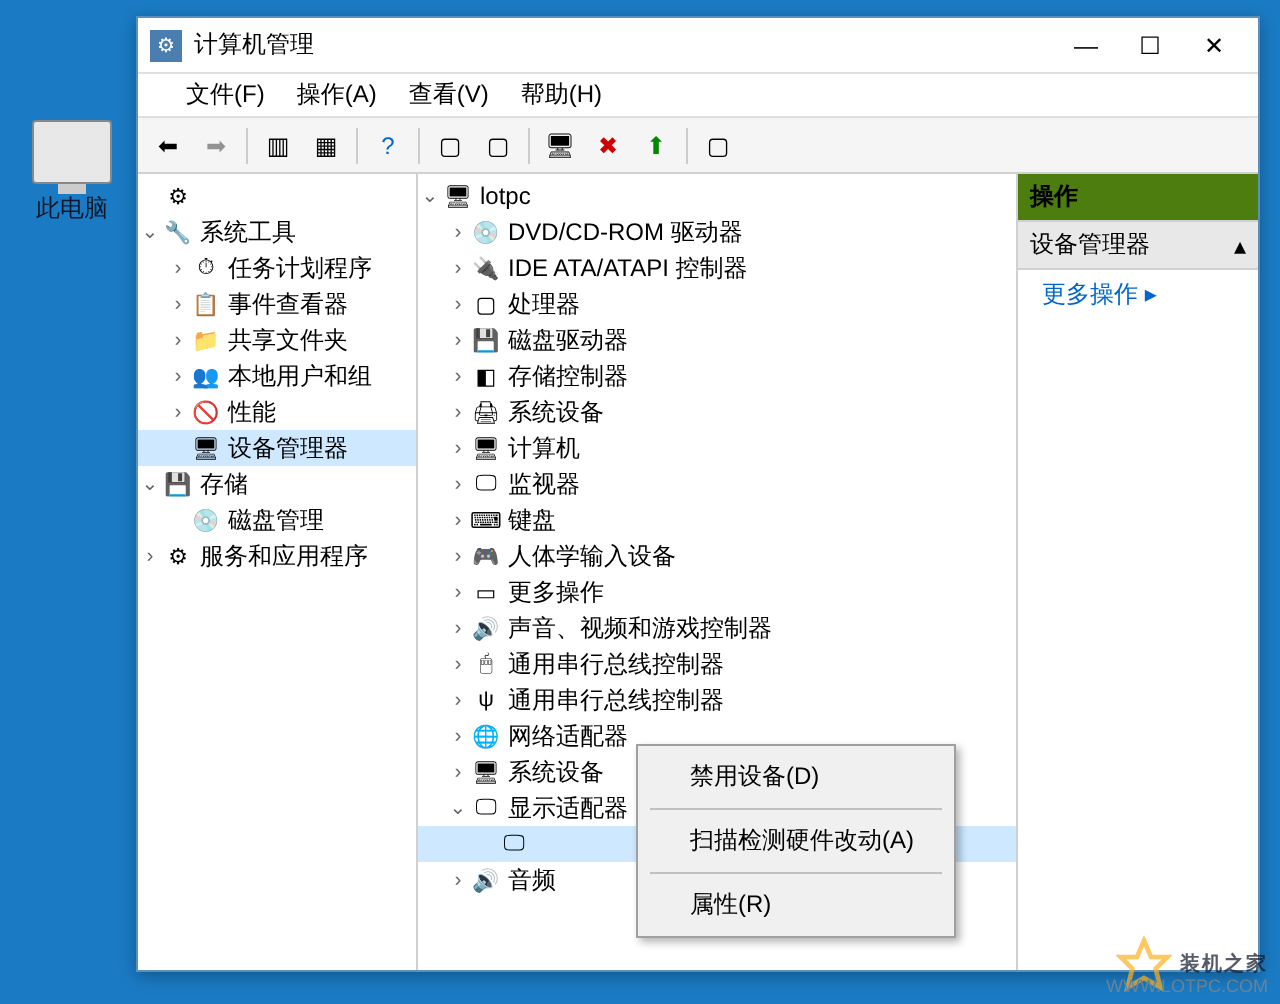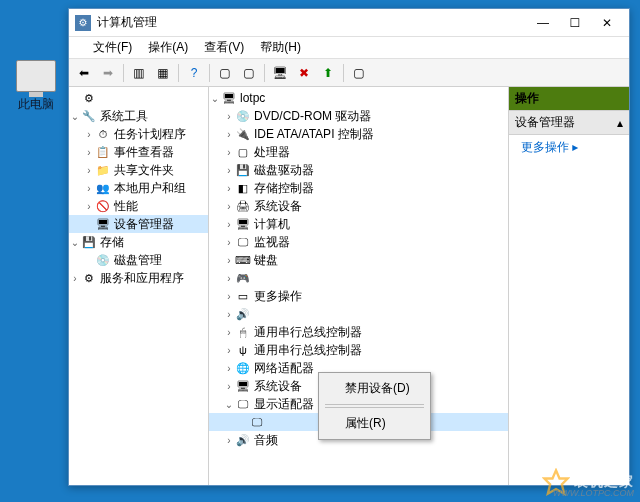--- a/index.html
+++ b/index.html
@@ -28,22 +28,22 @@
 .ic{width:16px;height:16px;margin-right:3px;flex-shrink:0;display:flex;align-items:center;justify-content:center;font-size:11px;}
 .right-pane .hdr{background:#4d7c0f;border-bottom:1px solid #d0d0d0;padding:3px 6px;font-weight:bold;}
 .right-pane .sub{background:#e8e8e8;border-bottom:1px solid #d0d0d0;padding:3px 6px;display:flex;justify-content:space-between;align-items:center;}
 .right-pane .act{padding:4px 12px;cursor:pointer;color:#0066cc;}
 .context-menu{position:absolute;background:#f0f0f0;border:1px solid #a0a0a0;box-shadow:2px 2px 4px rgba(0,0,0,.3);padding:2px;z-index:100;}
 .context-menu .item{padding:5px 18px 5px 24px;cursor:pointer;white-space:nowrap;}
 .context-menu .item.hl{border:2px solid #c00;padding:3px 16px 3px 22px;}
 .context-menu .msep{height:1px;background:#c0c0c0;margin:2px 4px;}
 .watermark{position:absolute;bottom:6px;right:6px;display:flex;align-items:center;gap:4px;opacity:.7;}
 .watermark .star{width:28px;height:28px;color:#ffb020;}
-.watermark .txt{color:#ffffff;font-size:14px;font-weight:bold;letter-spacing:1px;}
-.watermark .url{position:absolute;bottom:-2px;right:0;font-size:9px;color:#888;font-style:italic;}
+.watermark .txt{color:#0f172a;font-size:10px;font-weight:bold;letter-spacing:1px;}
+.watermark .url{position:absolute;bottom:-2px;right:0;font-size:9px;color:#888;}
 </style>
 </head>
 <body>
 
 <div class="desktop-icon">
   <div class="pc-icon"></div>
   <div>此电脑</div>
 </div>
 
 <div class="window">
@@ -188,29 +188,31 @@
           <span>监视器</span>
         </div>
       <div class="tree-row" style="padding-left:14px">
           <span class="tw">›</span>
           <span class="ic">⌨</span>
           <span>键盘</span>
         </div>
       <div class="tree-row" style="padding-left:14px">
           <span class="tw">›</span>
           <span class="ic">🎮</span>
+          <span>人体学输入设备</span>
         </div>
       <div class="tree-row" style="padding-left:14px">
           <span class="tw">›</span>
           <span class="ic">▭</span>
           <span>更多操作</span>
         </div>
       <div class="tree-row" style="padding-left:14px">
           <span class="tw">›</span>
           <span class="ic">🔊</span>
+          <span>声音、视频和游戏控制器</span>
         </div>
       <div class="tree-row" style="padding-left:14px">
           <span class="tw">›</span>
           <span class="ic">🖱</span>
           <span>通用串行总线控制器</span>
         </div>
       <div class="tree-row" style="padding-left:14px">
           <span class="tw">›</span>
           <span class="ic">ψ</span>
           <span>通用串行总线控制器</span>
@@ -249,20 +251,21 @@
           <span>▴</span>
         </div>
       <div class="act"><span>更多操作</span> <span>▸</span></div>
     </div>
   </div>
 </div>
 
 <div class="context-menu" style="top:372px;left:318px">
   <div class="item">禁用设备(D)</div>
   <div class="msep"></div>
+  <div class="item">扫描检测硬件改动(A)</div>
   <div class="msep"></div>
   <div class="item">属性(R)</div>
 </div>
 
 <div class="watermark">
   <svg class="star" viewBox="0 0 24 24" fill="none" stroke="currentColor" stroke-width="2">
       <polygon points="12,2 15,9 22,9 17,14 19,22 12,18 5,22 7,14 2,9 9,9"></polygon>
     </svg>
   <div>
     <div class="txt">装机之家</div>

